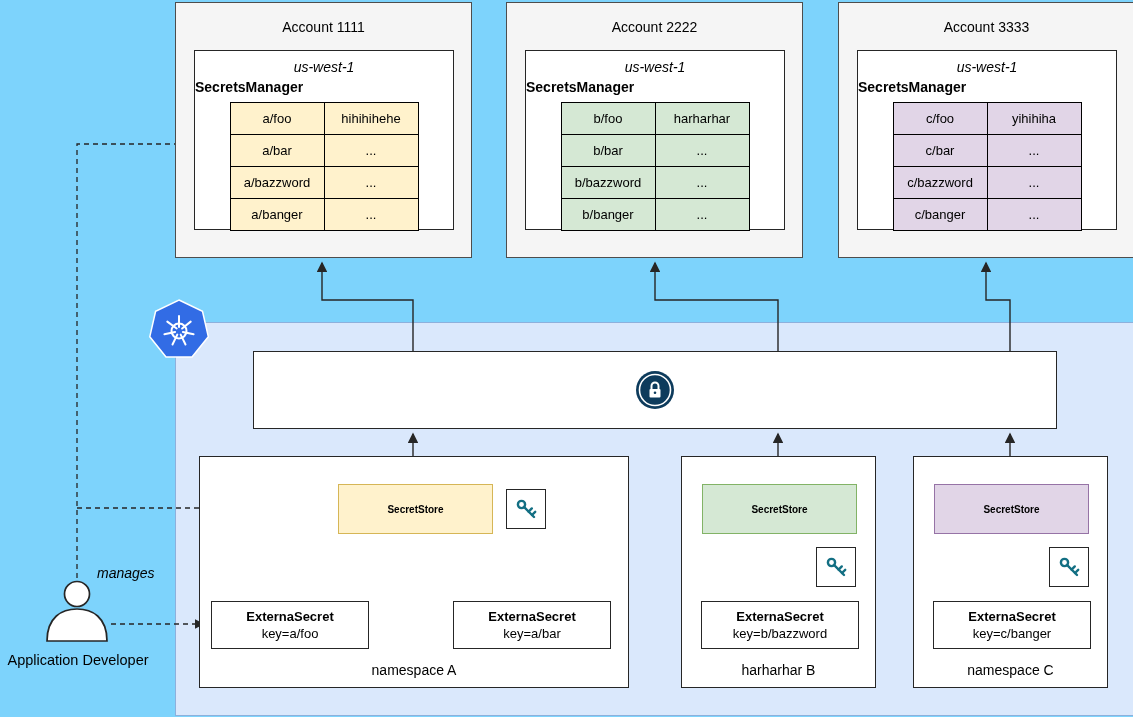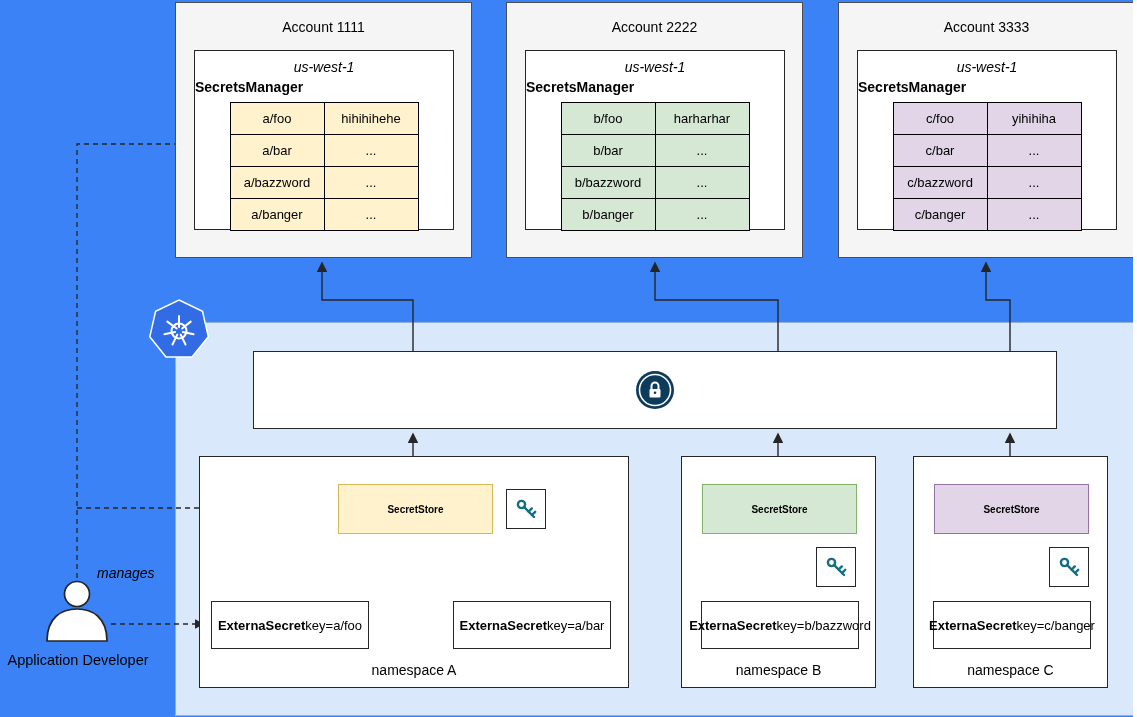--- a/index.html
+++ b/index.html
@@ -1,18 +1,18 @@
 <!DOCTYPE html>
 <html><head>
 <meta charset="utf-8">
 <style>
   * { margin:0; padding:0; box-sizing:border-box; }
   html,body { background:#ffffff; }
   body { font-family:"Liberation Sans", sans-serif; color:#000; }
-  .canvas { position:relative; width:1133px; height:717px; background:#3b82f6; overflow:hidden; }
+  .canvas { position:relative; width:1133px; height:717px; background:#7dd3fc; overflow:hidden; }
 
   .account { position:absolute; top:2px; width:297px; height:256px; background:#f5f5f5; border:1px solid #4d4d4d; z-index:2; }
   .account-title { text-align:center; margin-top:16px; font-size:14px; }
   .region-box { position:absolute; left:18px; top:47px; width:260px; height:180px; background:#fff; border:1px solid #262626; padding-top:8px; }
   .region { text-align:center; font-style:italic; font-size:14px; }
   .service { text-align:left; font-weight:bold; font-size:14px; margin-top:4px; }
   table.secrets { border-collapse:collapse; margin:7px auto 0; font-size:13px; }
   table.secrets td { width:94px; height:25px; text-align:center; border:1px solid; padding:8px 4px; }
   .t-yellow td { background:#fff2cc; border-color:#d6b656; }
   .t-green  td { background:#d5e8d4; border-color:#82b366; }
@@ -29,21 +29,21 @@
   .ns-c { left:913px; width:195px; }
   .ns-label { position:absolute; bottom:9px; width:100%; text-align:center; font-size:14px; }
 
   .secret-store { position:absolute; height:50px; width:155px; border:1px solid; display:flex; align-items:center; justify-content:center; font-weight:bold; font-size:10px; }
   .ss-yellow { background:#fff2cc; border-color:#d6b656; }
   .ss-green  { background:#d5e8d4; border-color:#82b366; }
   .ss-purple { background:#e1d5e7; border-color:#9673a6; }
 
   .key-box { position:absolute; width:40px; height:40px; background:#fff; border:1px solid #262626; display:flex; align-items:center; justify-content:center; }
 
-  .es-box { position:absolute; width:158px; height:48px; background:#fff; border:1px solid #262626; display:flex; flex-direction:row; align-items:center; justify-content:center; font-size:13px; line-height:17px; }
+  .es-box { position:absolute; width:158px; height:48px; background:#fff; border:1px solid #262626; display:flex; flex-direction:column; align-items:center; justify-content:center; font-size:13px; line-height:17px; }
   .es-name { font-weight:bold; }
 
   .k8s-logo { position:absolute; left:148px; top:299px; z-index:3; }
   .dev-figure { position:absolute; left:40px; top:575px; z-index:2; }
   .dev-label { position:absolute; left:0px; top:652px; width:156px; text-align:center; font-size:14.5px; z-index:2; }
   .manages { position:absolute; left:97px; top:565px; font-style:italic; font-size:14px; z-index:2; }
 </style>
 </head>
 <body>
 
@@ -220,21 +220,21 @@
           <path d="M11.2,11.2 L21,21"></path>
           <path d="M15.6,15.6 L18.8,12.4"></path>
           <path d="M19,19 L22.2,15.8"></path>
         </g>
       </svg>
     </div>
     <div class="es-box" style="left:19px; top:144px;">
       <div class="es-name">ExternaSecret</div>
       <div class="es-key">key=b/bazzword</div>
     </div>
-    <div class="ns-label">namespace B</div>
+    <div class="ns-label">harharhar B</div>
   </div>
 
   <div class="namespace ns-c">
     <div class="secret-store ss-purple" style="left:20px; top:27px;">SecretStore</div>
     <div class="key-box" style="left:135px; top:90px;">
       <svg width="26" height="26" viewBox="0 0 26 26">
         <g stroke="#136f83" stroke-width="2.4" fill="none" stroke-linecap="round">
           <circle cx="8.5" cy="8.5" r="3.6"></circle>
           <path d="M11.2,11.2 L21,21"></path>
           <path d="M15.6,15.6 L18.8,12.4"></path>

